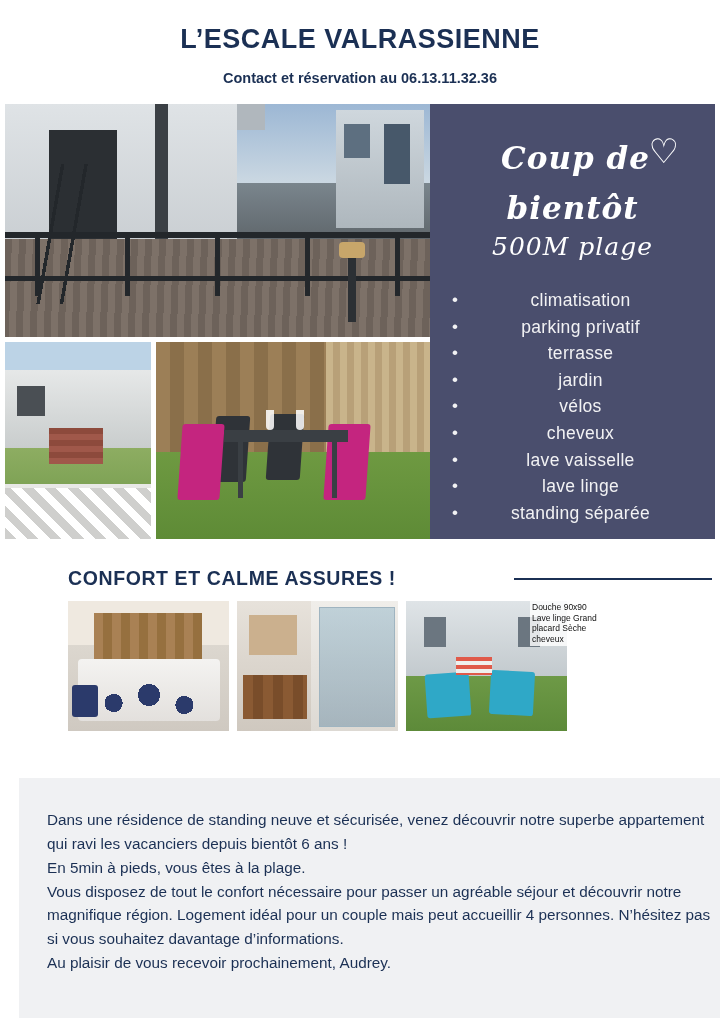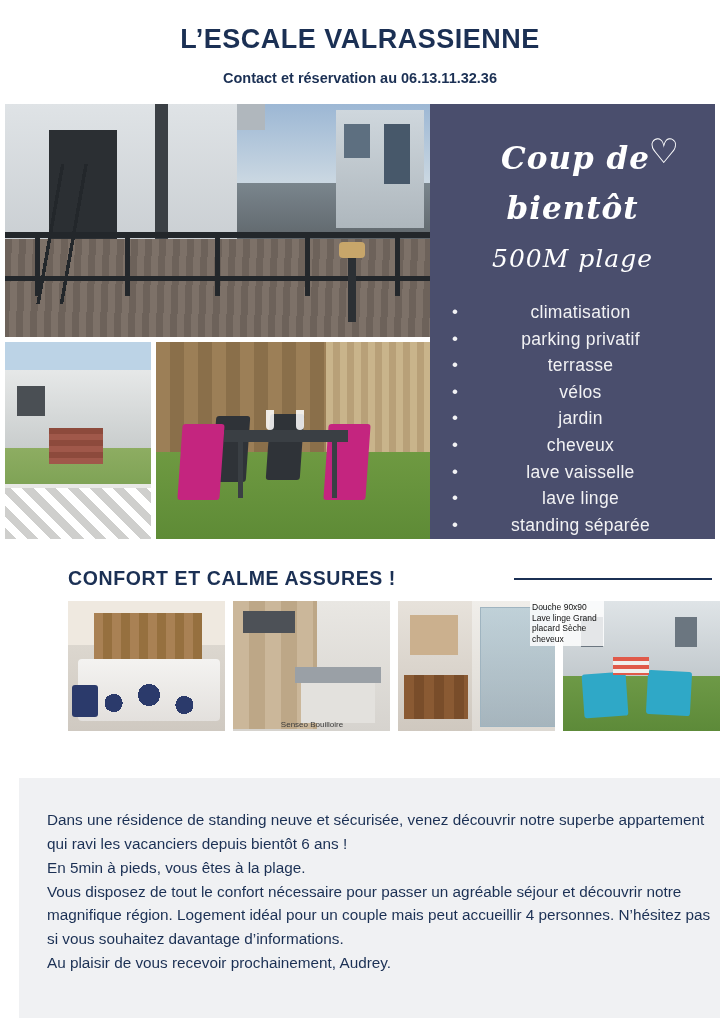--- a/index.html
+++ b/index.html
@@ -201,21 +201,21 @@
     right: 36px;
     top: 30px;
     font-size: 34px;
     line-height: 1;
   }
   .plage {
     font-family: "DejaVu Serif", serif;
     font-style: italic;
     font-size: 25px;
     text-align: center;
-    margin-top: 18px;
+    margin-top: 6px;
     letter-spacing: 1px;
   }
   .features {
     list-style: none;
     margin: 26px 0 0 0;
     padding: 0 28px 0 44px;
     text-align: center;
   }
   .features li {
     font-size: 17.5px;
@@ -436,50 +436,42 @@
 
     <div class="panel">
       <div class="heart">♡</div>
       <div class="script-line1">Coup de</div>
       <div class="script-line2">bientôt</div>
       <div class="plage">500M plage</div>
       <ul class="features">
         <li>climatisation</li>
         <li>parking  privatif</li>
         <li>terrasse</li>
+        <li>jardin</li>
         <li>vélos</li>
-        <li>jardin</li>
         <li>cheveux</li>
         <li>lave vaisselle</li>
         <li>lave linge</li>
         <li>standing séparée</li>
       </ul>
     </div>
   </div>
 
   <div class="section2">
     <div class="section-title">CONFORT ET CALME ASSURES !</div>
     <div class="rule"></div>
 
     <div class="thumbs">
       <div class="thumb t1">
         <div class="head"></div>
         <div class="bed"></div>
         <div class="pattern"></div>
         <div class="stool"></div>
       </div>
 
-      <div class="thumb t2">
-        <div class="cab"></div>
-        <div class="appl"></div>
-        <div class="island"></div>
-        <div class="islandbody"></div>
-        <div class="capt">Senseo
-Bouilloire</div>
-      </div>
 
       <div class="thumb t3">
         <div class="wallpanel"></div>
         <div class="mirror"></div>
         <div class="vanity"></div>
         <div class="shower"></div>
       </div>
 
       <div class="thumb t4">
         <div class="bldg"></div>

